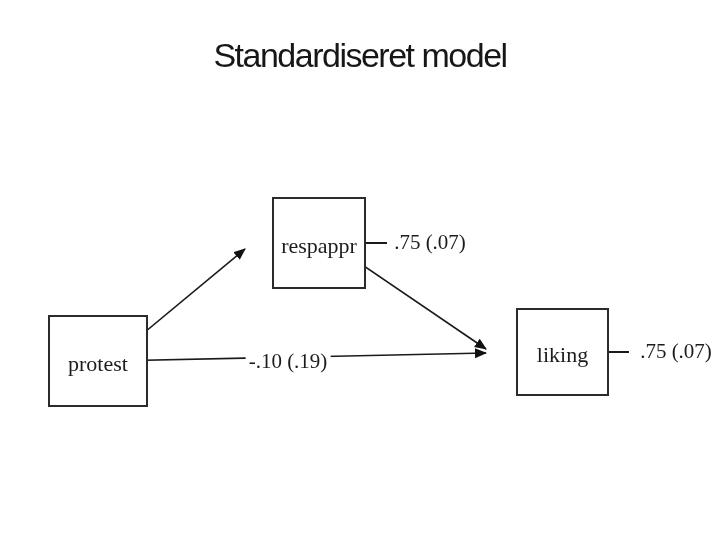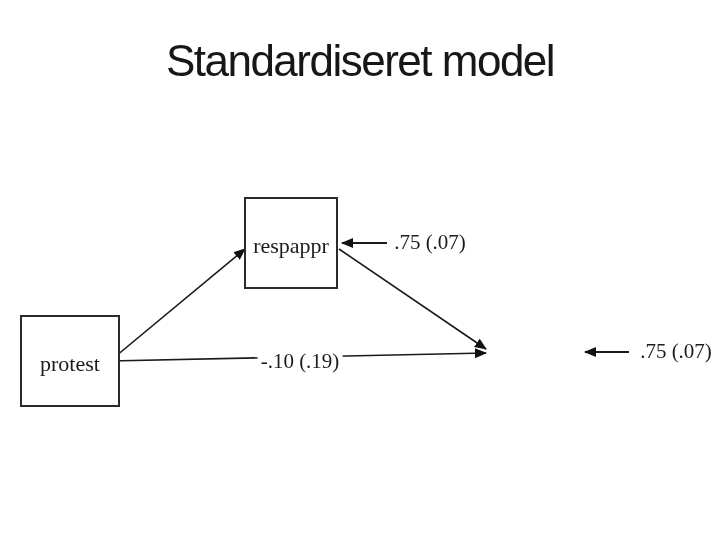--- a/index.html
+++ b/index.html
@@ -15,21 +15,21 @@
     overflow: hidden;
     font-family: "Liberation Sans", sans-serif;
   }
   .slide-title {
     position: absolute;
     left: 0;
     right: 0;
     top: 36px;
     text-align: center;
     font-family: "Liberation Sans", sans-serif;
-    font-size: 44px;
+    font-size: 34px;
     letter-spacing: -1.5px;
     color: #171717;
     white-space: nowrap;
   }
   .diagram-svg {
     position: absolute;
     left: 0;
     top: 0;
     width: 720px;
     height: 540px;
@@ -39,37 +39,38 @@
     box-sizing: border-box;
     border: 2px solid #2b2b2b;
     background: #ffffff;
     display: flex;
     align-items: center;
     justify-content: center;
     font-family: "Liberation Serif", serif;
     font-size: 22px;
     color: #1c1c1c;
     padding-top: 6px;
+    margin-left: 28px;
   }
   .node-protest  { left: 20px;  top: 315px; width: 100px; height: 92px; }
   .node-respappr { left: 244px; top: 197px; width: 94px; height: 92px; }
   .node-liking   { left: 488px; top: 308px; width: 93px; height: 88px; }
   .coef-label {
     position: absolute;
     transform: translate(-50%, -50%);
     background: #ffffff;
     padding: 0 3px;
     font-family: "Liberation Serif", serif;
     font-size: 21px;
     color: #1c1c1c;
     white-space: nowrap;
   }
   .label-a  { left: 178px; top: 307px; }
   .label-b  { left: 406px; top: 302px; }
-  .label-c  { left: 300px; top: 361px; }
+  .label-c  { left: 288px; top: 361px; }
   .label-e1 { left: 430px; top: 242px; }
   .label-e2 { left: 676px; top: 351px; }
 </style>
 </head>
 <body>
 
 <div class="slide">
 
   <div class="slide-title">Standardiseret model</div>
 
@@ -87,20 +88,23 @@
   </svg>
 
   <div class="node node-protest">
     <span>protest</span>
   </div>
 
   <div class="node node-respappr">
     <span>respappr</span>
   </div>
 
+  <div class="node node-liking">
+    <span>liking</span>
+  </div>
 
 
 
   <div class="coef-label label-c">-.10 (.19)</div>
 
   <div class="coef-label label-e1">.75 (.07)</div>
 
   <div class="coef-label label-e2">.75 (.07)</div>
 
 </div>

